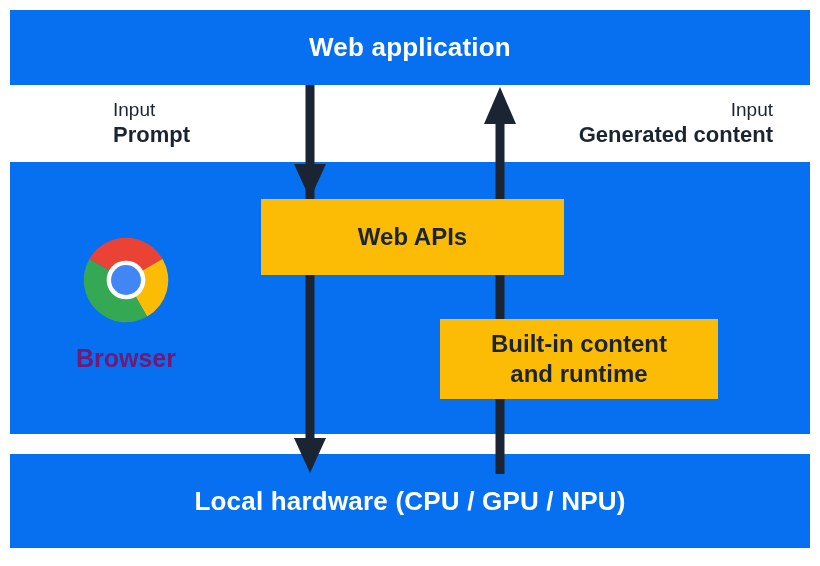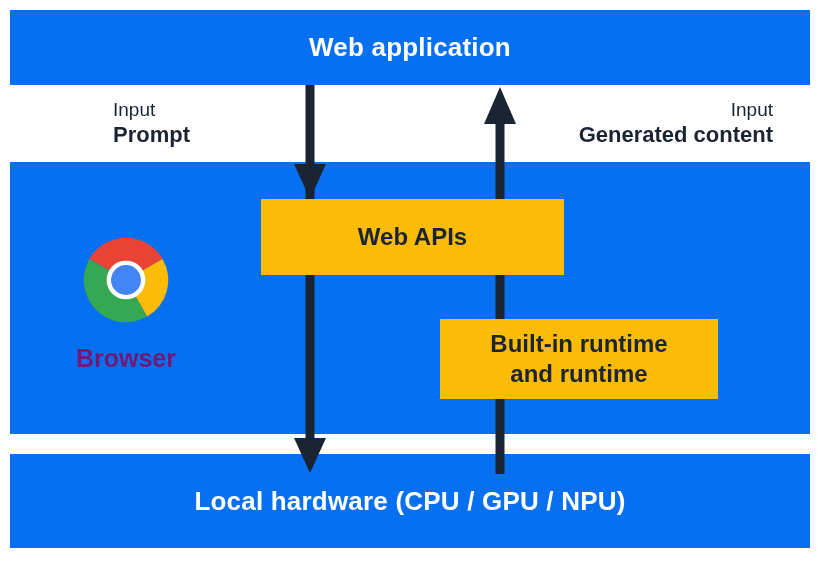--- a/index.html
+++ b/index.html
@@ -70,21 +70,21 @@
       <line x1="500" y1="474" x2="500" y2="122" stroke-width="9" stroke="#1A2433"></line>
       <polygon points="484,124 516,124 500,87" fill="#1A2433"></polygon>
     </g>
   </svg>
 
   <div id="web-apis-box" class="ybox">
     <span>Web APIs</span>
   </div>
 
   <div id="builtin-box" class="ybox">
-    <span>Built-in runtime</span>
+    <span>Built-in content</span>
     <span>and runtime</span>
   </div>
 
   <svg id="chrome-logo" viewBox="0 0 100 100">
     <path d="M50,50 L8.43,26 A48,48 0 0 1 91.57,26 Z" fill="#EA4335"></path>
     <path d="M50,50 L91.57,26 A48,48 0 0 1 74,91.57 Z" fill="#FCBC05"></path>
     <path d="M50,50 L74,91.57 A48,48 0 0 1 8.43,26 Z" fill="#34A853"></path>
     <circle cx="50" cy="50" r="22" fill="#ffffff"></circle>
     <circle cx="50" cy="50" r="17" fill="#4285F4"></circle>
   </svg>

